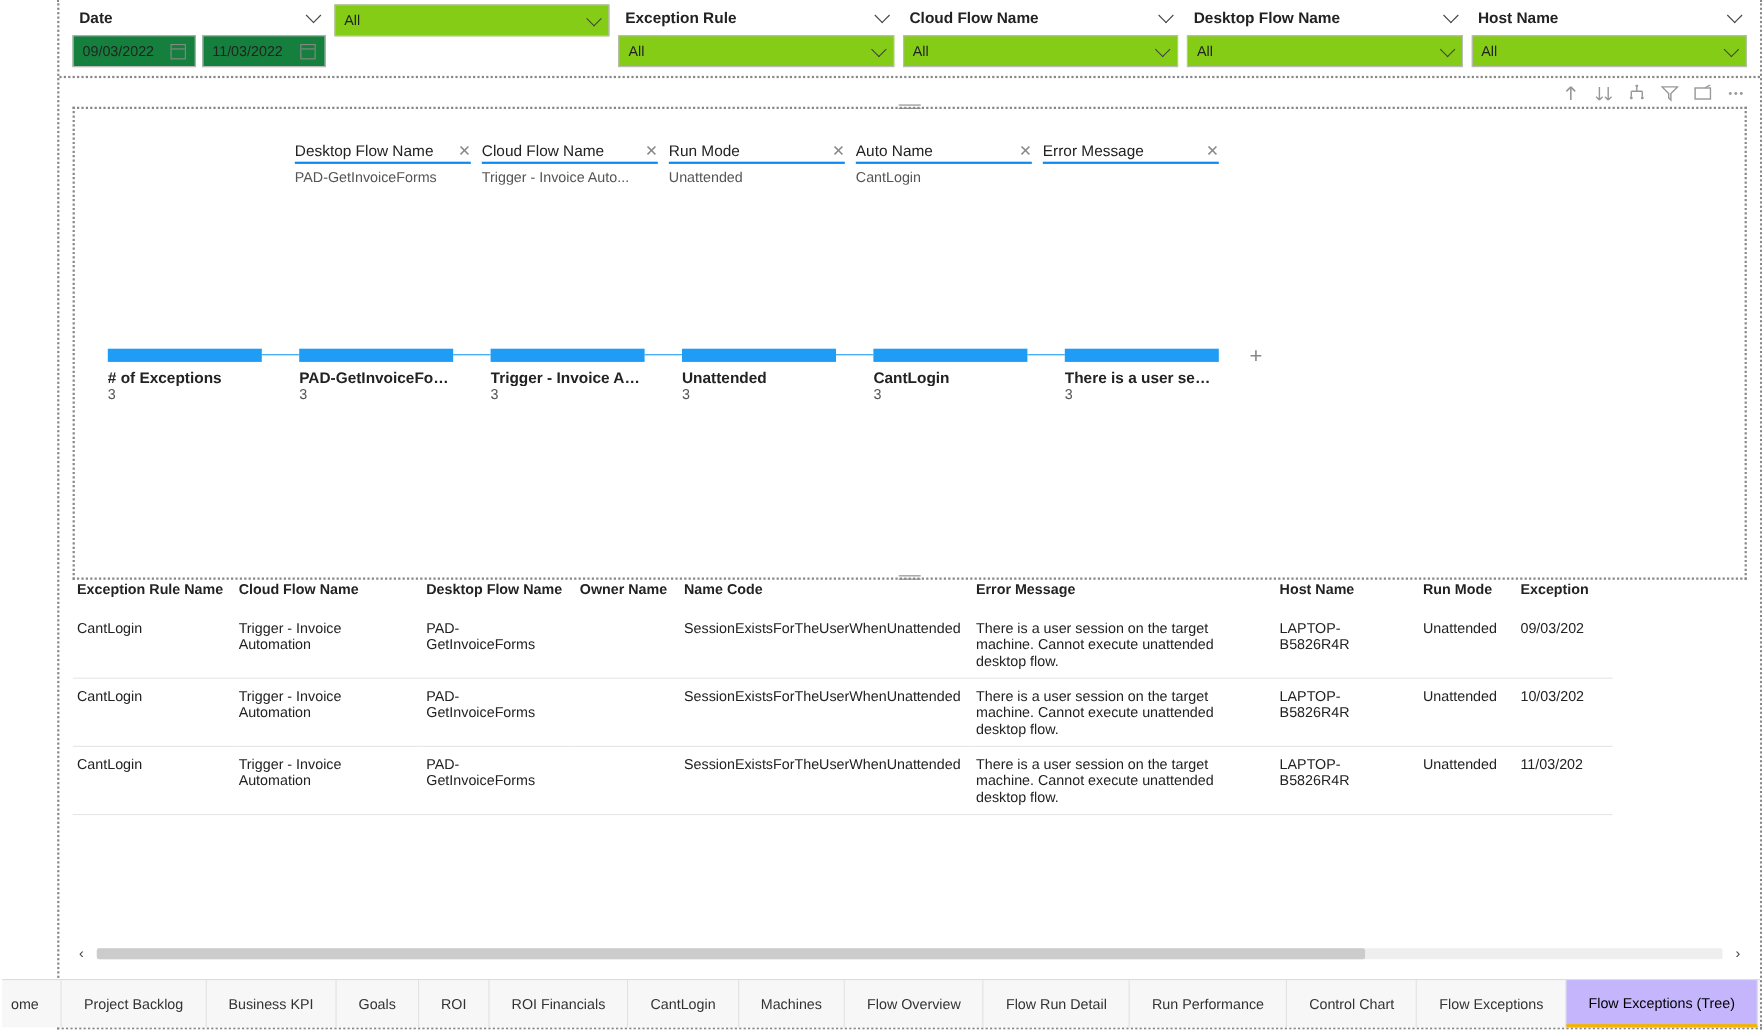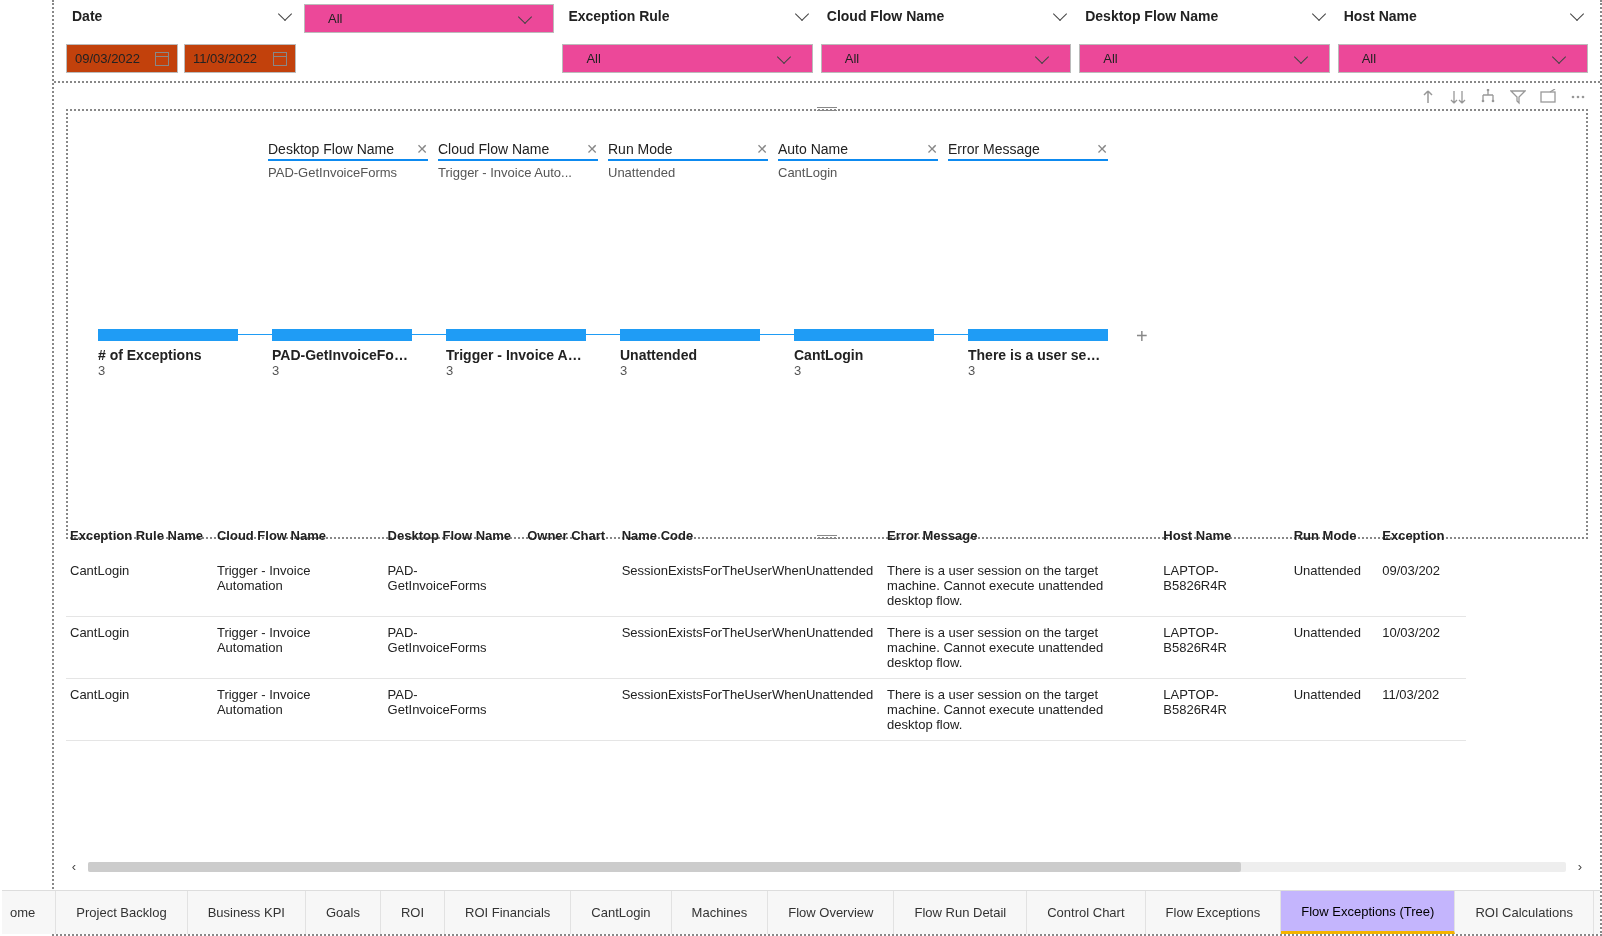--- a/index.html
+++ b/index.html
@@ -20,45 +20,45 @@
     border-right: 2px dotted #888;
     border-bottom: 2px dotted #888;
   }
   
   .filter-bar {
     display: flex;
     gap: 8px;
     padding: 4px 12px 8px 12px;
     border-bottom: 2px dotted #888;
   }
-  .filter-group { flex: 1; display: flex; flex-direction: column; gap: 16px; }
+  .filter-group { flex: 1; display: flex; flex-direction: column; gap: 4px; }
   .filter-group.date { flex: 0 0 230px; }
   .filter-header {
     display: flex; justify-content: space-between; align-items: center;
     padding: 4px 6px;
     font-weight: 600;
     font-size: 14px;
     cursor: pointer;
   }
   .chevron {
     width: 10px; height: 10px; display: inline-block;
     border-right: 1.5px solid #444; border-bottom: 1.5px solid #444;
     transform: rotate(45deg); margin-top: -4px;
   }
   .filter-body { display: flex; gap: 6px; }
   .date-input {
     flex:1; display:flex; align-items:center; justify-content:space-between;
-    border:1px solid #bbb; padding:6px 8px; background:#c2410c; font-size:13px;
+    border:1px solid #bbb; padding:6px 8px; background:#15803d; font-size:13px;
     cursor: pointer;
   }
   .calendar-icon { width:14px; height:14px; border:1px solid #888; position:relative; }
   .calendar-icon::before { content:""; position:absolute; top:3px; left:0; right:0; border-top:1px solid #888; }
   .dropdown {
     flex:1; display:flex; align-items:center; justify-content:space-between;
-    border:1px solid #bbb; padding:6px 23px; background:#ec4899;
+    border:1px solid #bbb; padding:6px 8px; background:#84cc16;
     cursor: pointer;
   }
   
   .vis-toolbar {
     display:flex; justify-content:flex-end; gap:14px;
     padding:6px 14px 2px 0;
   }
   .vis-toolbar .tool { width:16px; height:16px; cursor:pointer; opacity:0.6; }
   .tool.up svg, .tool.down svg, .tool.tree svg, .tool.filter svg, .tool.focus svg, .tool.more svg { display:block; }
   
@@ -349,21 +349,21 @@
   </div>
 
   <div class="detail-panel">
     <div class="detail-table-wrap">
       <table class="detail">
         <thead>
             <tr id="detail-head">
               <th style="width: 140px;">Exception Rule Name</th>
               <th style="width: 180px;">Cloud Flow Name</th>
               <th style="width: 140px;">Desktop Flow Name</th>
-              <th style="width: 95px;">Owner Chart</th>
+              <th style="width: 95px;">Owner Name</th>
               <th style="width: 250px;">Name Code</th>
               <th style="width: 310px;">Error Message</th>
               <th style="width: 140px;">Host Name</th>
               <th style="width: 90px;">Run Mode</th>
               <th style="width: 90px;">Exception</th>
             </tr>
           </thead>
         <tbody id="detail-body">
             <tr>
               <td>CantLogin</td>
@@ -414,19 +414,20 @@
       <div class="page-tab home">ome</div>
       <div class="page-tab">Project Backlog</div>
       <div class="page-tab">Business KPI</div>
       <div class="page-tab">Goals</div>
       <div class="page-tab">ROI</div>
       <div class="page-tab">ROI Financials</div>
       <div class="page-tab">CantLogin</div>
       <div class="page-tab">Machines</div>
       <div class="page-tab">Flow Overview</div>
       <div class="page-tab">Flow Run Detail</div>
+      <div class="page-tab">Run Performance</div>
       <div class="page-tab">Control Chart</div>
       <div class="page-tab">Flow Exceptions</div>
       <div class="page-tab active">Flow Exceptions (Tree)</div>
       <div class="page-tab">ROI Calculations</div>
     </div>
 
 </div>
 
 </body></html>

